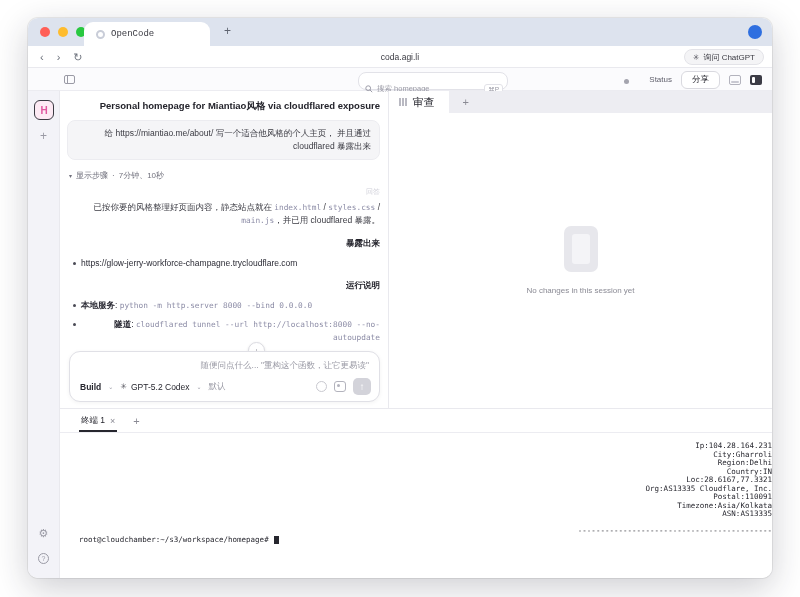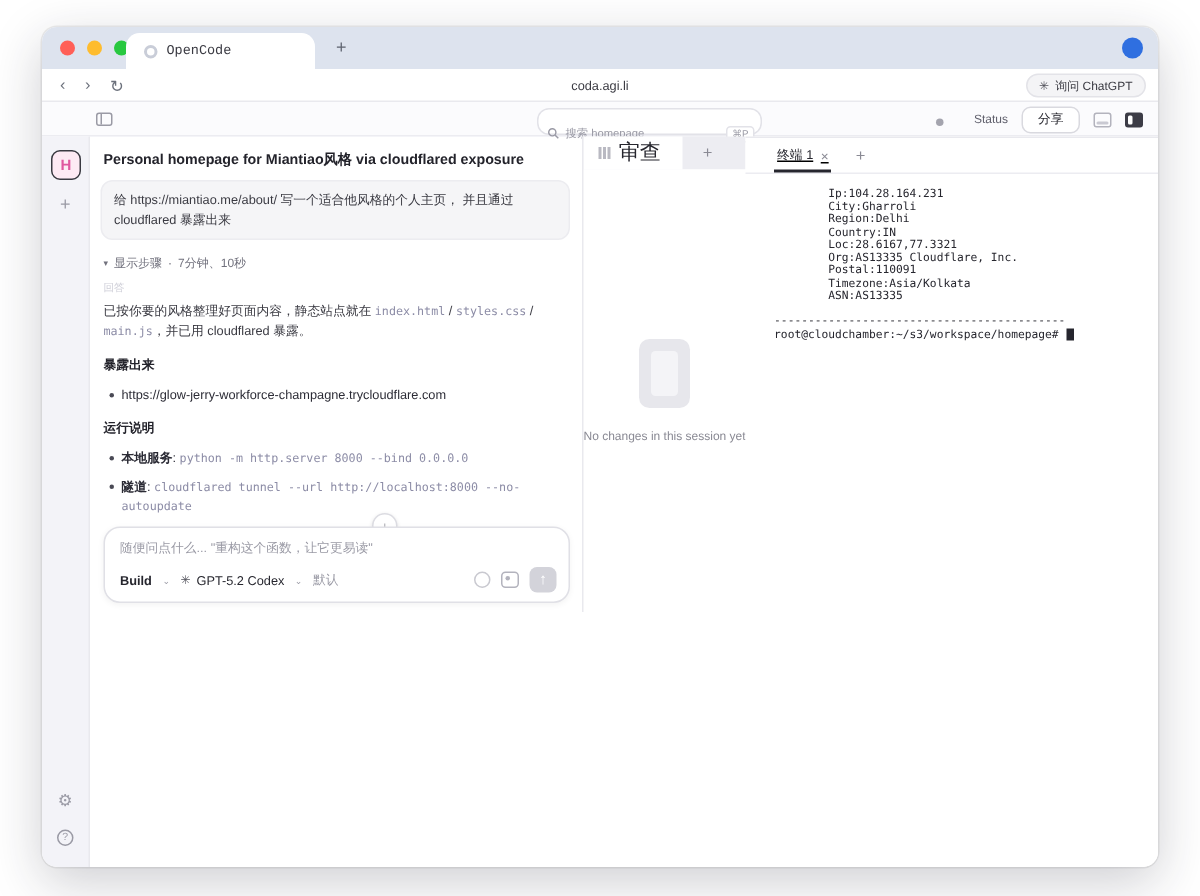--- a/index.html
+++ b/index.html
@@ -50,21 +50,21 @@
   .app-body { position:absolute; top:73px; left:0; right:0; bottom:0; display:flex; }
   .side { width:32px; background:#f3f3f8; border-right:1px solid #e9e9ee; position:relative; flex:none; }
   .ws-avatar { position:absolute; left:6px; top:9px; width:20px; height:20px; border-radius:6px; background:#fdeaf4;
                border:1.5px solid #3a3a42; display:flex; align-items:center; justify-content:center;
                font-size:10px; font-weight:bold; color:#e0569f; }
   .side-plus { position:absolute; left:0; right:0; top:38px; text-align:center; font-size:12px; color:#9a9aa5; }
   .side-gear { position:absolute; left:0; right:0; bottom:38px; text-align:center; font-size:11px; color:#9a9aa5; }
   .side-help { position:absolute; left:10px; bottom:14px; width:11px; height:11px; border:1px solid #9a9aa5; border-radius:50%;
                font-size:7px; color:#9a9aa5; display:flex; align-items:center; justify-content:center; }
 
-  .main-col { flex:1; display:flex; flex-direction:row; min-width:0; }
+  .main-col { flex:1; display:flex; flex-direction:column; min-width:0;text-align:right; }
   .upper { height:317px; display:flex; min-height:0; }
 
   
   .chat { width:329px; flex:none; border-right:1px solid #e9e9ee; position:relative; padding:9px 8px 0 7px; overflow:hidden; }
   .chat-title { font-size:9.5px; font-weight:bold; color:#23232b; padding-left:2px; }
   .user-bubble { margin-top:7px; background:#f5f5f7; border:1px solid #ececf0; border-radius:8px; padding:6px 8px;
                  font-size:8.5px; color:#3a3a42; line-height:1.5; }
   .steps-row { margin-top:10px; font-size:8px; color:#71717d; display:flex; align-items:center; gap:4px; padding-left:2px; }
   .steps-row .caret { font-size:6px; }
   .answer-label { margin-top:6px; font-size:7px; color:#cfcfd8; padding-left:2px; }
@@ -98,31 +98,31 @@
   .img-icon::after { content:""; position:absolute; left:2px; top:2px; width:3px; height:3px; border-radius:50%; background:#b3b3bd; }
   .send-btn { width:18px; height:17px; border-radius:5px; background:#d3d3da; color:#fff; font-size:10px; font-weight:bold;
               display:flex; align-items:center; justify-content:center; }
 
   
   .review { flex:1; display:flex; flex-direction:column; min-width:0; }
   .review-tabs { height:22px; background:#ededf2; display:flex; align-items:stretch; flex:none; }
   .review-tab { background:#fff; display:flex; align-items:center; gap:6px; padding:0 14px 0 10px; }
   .grip-icon { display:flex; gap:1.5px; }
   .grip-icon i { display:block; width:1.5px; height:8px; background:#b9b9c2; }
-  .review-tab-label { font-size:14px; color:#26262e; }
+  .review-tab-label { font-size:11px; color:#26262e; }
   .review-addtab { display:flex; align-items:center; padding:0 14px; font-size:11px; color:#8a8a94; }
   .review-body { flex:1; background:#fff; display:flex; flex-direction:column; align-items:center; justify-content:center; }
   .ghost-icon { width:34px; height:46px; background:#e7e7ec; border-radius:7px; display:flex; align-items:center; justify-content:center; }
   .ghost-icon i { display:block; width:18px; height:30px; background:#f4f4f7; border-radius:3px; }
   .empty-text { margin-top:14px; font-size:8px; color:#8a8a94; }
 
   
   .terminal { flex:1; border-top:1px solid #e9e9ee; background:#fff; display:flex; flex-direction:column; min-height:0; }
   .term-tabs { height:24px; flex:none; border-bottom:1px solid #ececf1; display:flex; align-items:center; padding-left:19px; }
-  .term-tab { position:relative; height:100%; display:flex; align-items:center; gap:5px; padding:0 2px;text-decoration:underline; }
+  .term-tab { position:relative; height:100%; display:flex; align-items:center; gap:5px; padding:0 2px; }
   .term-tab-label { font-size:8.5px; color:#26262e; }
   .term-close { font-size:9px; color:#8a8a94; }
   .term-tab::after { content:""; position:absolute; left:0; right:0; bottom:0; height:2px; background:#26262e; }
   .term-addtab { margin-left:16px; font-size:11px; color:#8a8a94; }
   .term-content { flex:1; padding:9px 0 0 19px; font-family:"DejaVu Sans Mono", monospace; font-size:7.5px;
                   line-height:8.5px; color:#26262e; overflow:hidden; }
   .term-line { white-space:pre; min-height:8.5px; }
   .prompt-line { white-space:pre; display:flex; align-items:center; }
   .cursor { display:inline-block; width:5px; height:8px; background:#26262e; margin-left:1px; }
 </style>

